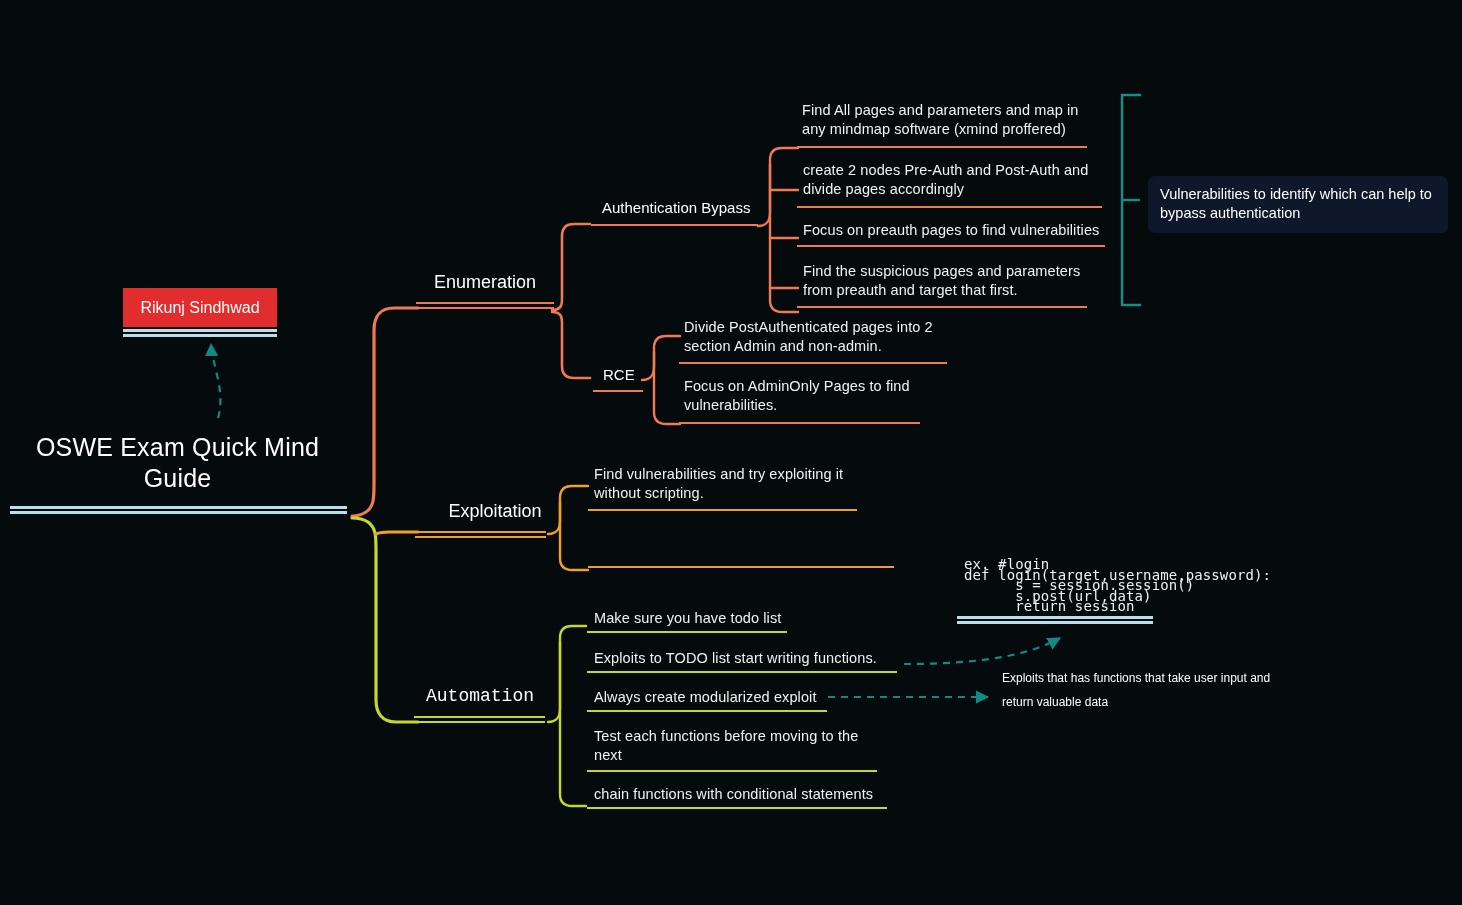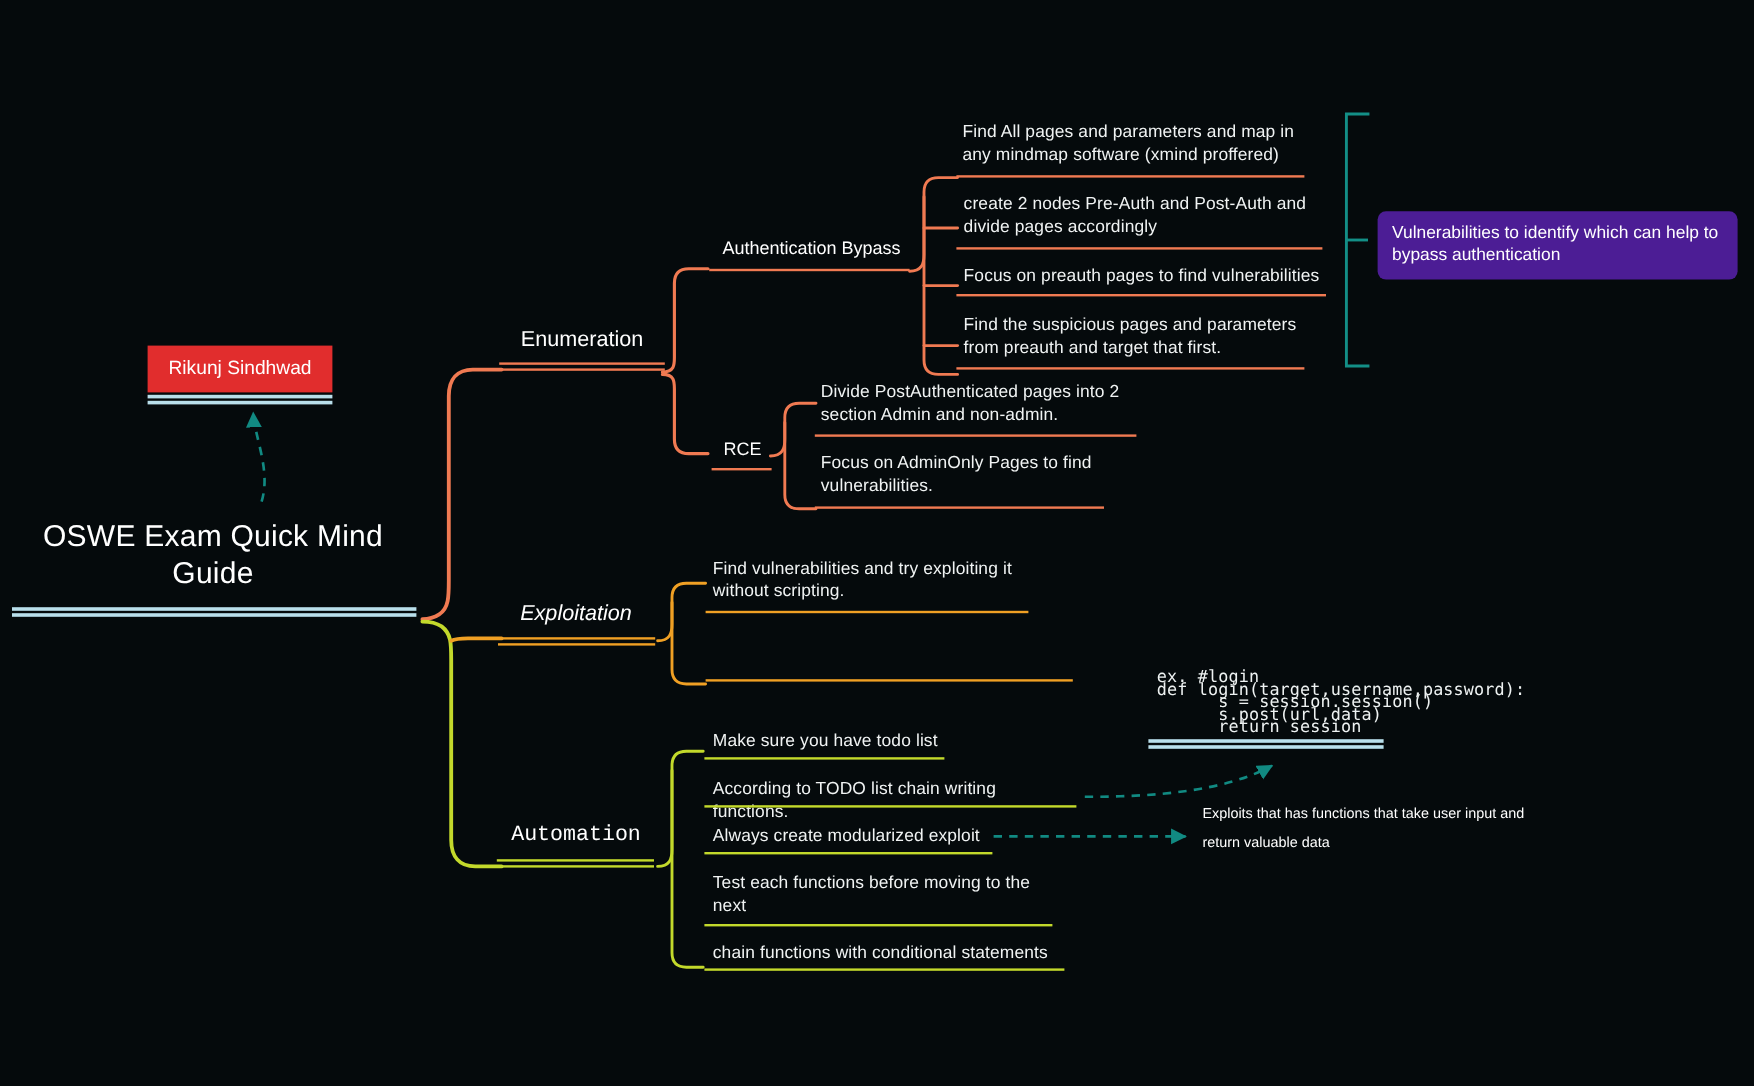--- a/index.html
+++ b/index.html
@@ -116,21 +116,21 @@
     color: #f0f3f3;
     letter-spacing: .1px;
   }
 
   
   #callout-box {
     left: 1148px;
     top: 176px;
     width: 300px;
     padding: 9px 12px 10px 12px;
-    background: #4c1d95;
+    background: #0f172a;
     border-radius: 7px;
     font-size: 14.5px;
     line-height: 19px;
     color: #ffffff;
   }
 
   
   #code-block {
     left: 964px;
     top: 559px;
@@ -237,35 +237,35 @@
 
   <div class="l2-label" style="left:603px; top:366px;">RCE</div>
   <div class="sgl-under" style="left:593px; top:390px; width:50px; background:#f07a52;"></div>
 
   <div class="leaf" style="left:684px; top:318px; width:260px;">Divide PostAuthenticated pages into 2 section Admin and non-admin.</div>
   <div class="sgl-under" style="left:679px; top:362px; width:268px; background:#f07a52;"></div>
 
   <div class="leaf" style="left:684px; top:377px; width:240px;">Focus on AdminOnly Pages to find vulnerabilities.</div>
   <div class="sgl-under" style="left:679px; top:422px; width:241px; background:#f07a52;"></div>
 
-  <div class="l1-label" style="left:418px; top:501px; width:124px;font-style:italic;">Exploitation</div>
+  <div class="l1-label" style="left:433px; top:501px; width:124px;">Exploitation</div>
   <div class="dbl-under u-amber" style="left:415px; top:531px; width:131px;"></div>
 
   <div class="leaf" style="left:594px; top:465px; width:265px;">Find vulnerabilities and try exploiting it without scripting.</div>
   <div class="sgl-under" style="left:588px; top:509px; width:269px; background:#f0a024;"></div>
 
   <div class="sgl-under" style="left:588px; top:566px; width:306px; background:#f0a024;"></div>
 
   <div class="l1-label" style="left:418px; top:686px; width:124px;font-family:Liberation Mono, monospace;">Automation</div>
   <div class="dbl-under u-lime" style="left:414px; top:716px; width:131px;"></div>
 
   <div class="leaf" style="left:594px; top:609px; width:260px;">Make sure you have todo list</div>
   <div class="sgl-under" style="left:587px; top:631px; width:200px; background:#c3d92b;"></div>
 
-  <div class="leaf" style="left:594px; top:649px; width:300px;">According to TODO list chain writing functions.</div>
+  <div class="leaf" style="left:594px; top:649px; width:300px;">Exploits to TODO list start writing functions.</div>
   <div class="sgl-under" style="left:587px; top:671px; width:310px; background:#c3d92b;"></div>
 
   <div class="leaf" style="left:594px; top:688px; width:230px;">Always create modularized exploit</div>
   <div class="sgl-under" style="left:587px; top:710px; width:240px; background:#c3d92b;"></div>
 
   <div class="leaf" style="left:594px; top:727px; width:280px;">Test each functions before moving to the next</div>
   <div class="sgl-under" style="left:587px; top:770px; width:290px; background:#c3d92b;"></div>
 
   <div class="leaf" style="left:594px; top:785px; width:290px;">chain functions  with conditional statements</div>
   <div class="sgl-under" style="left:587px; top:807px; width:300px; background:#c3d92b;"></div>

